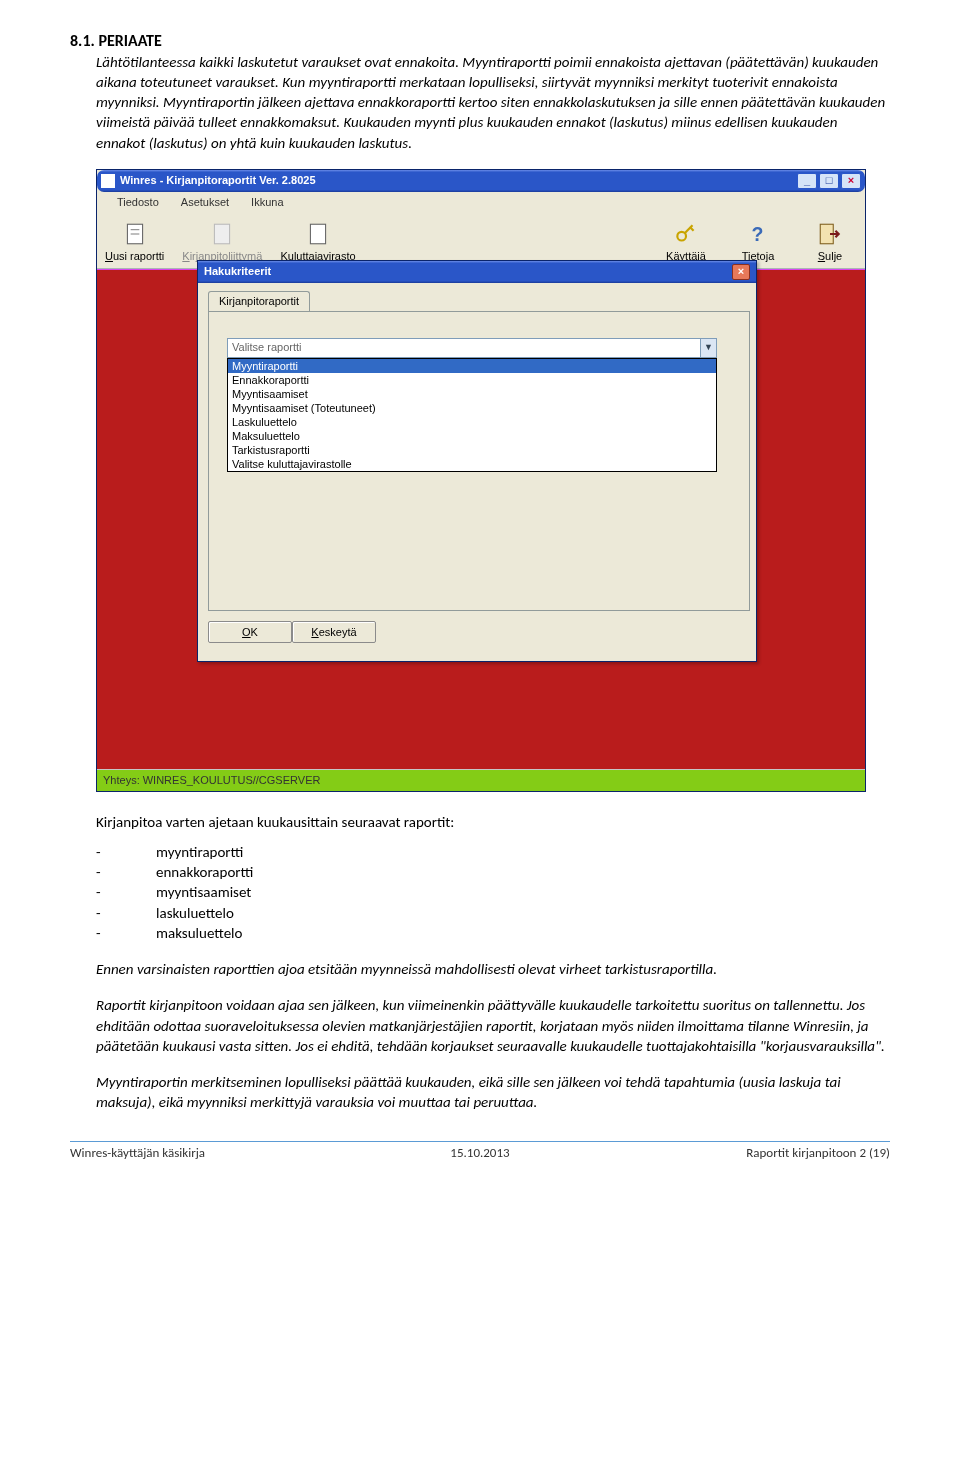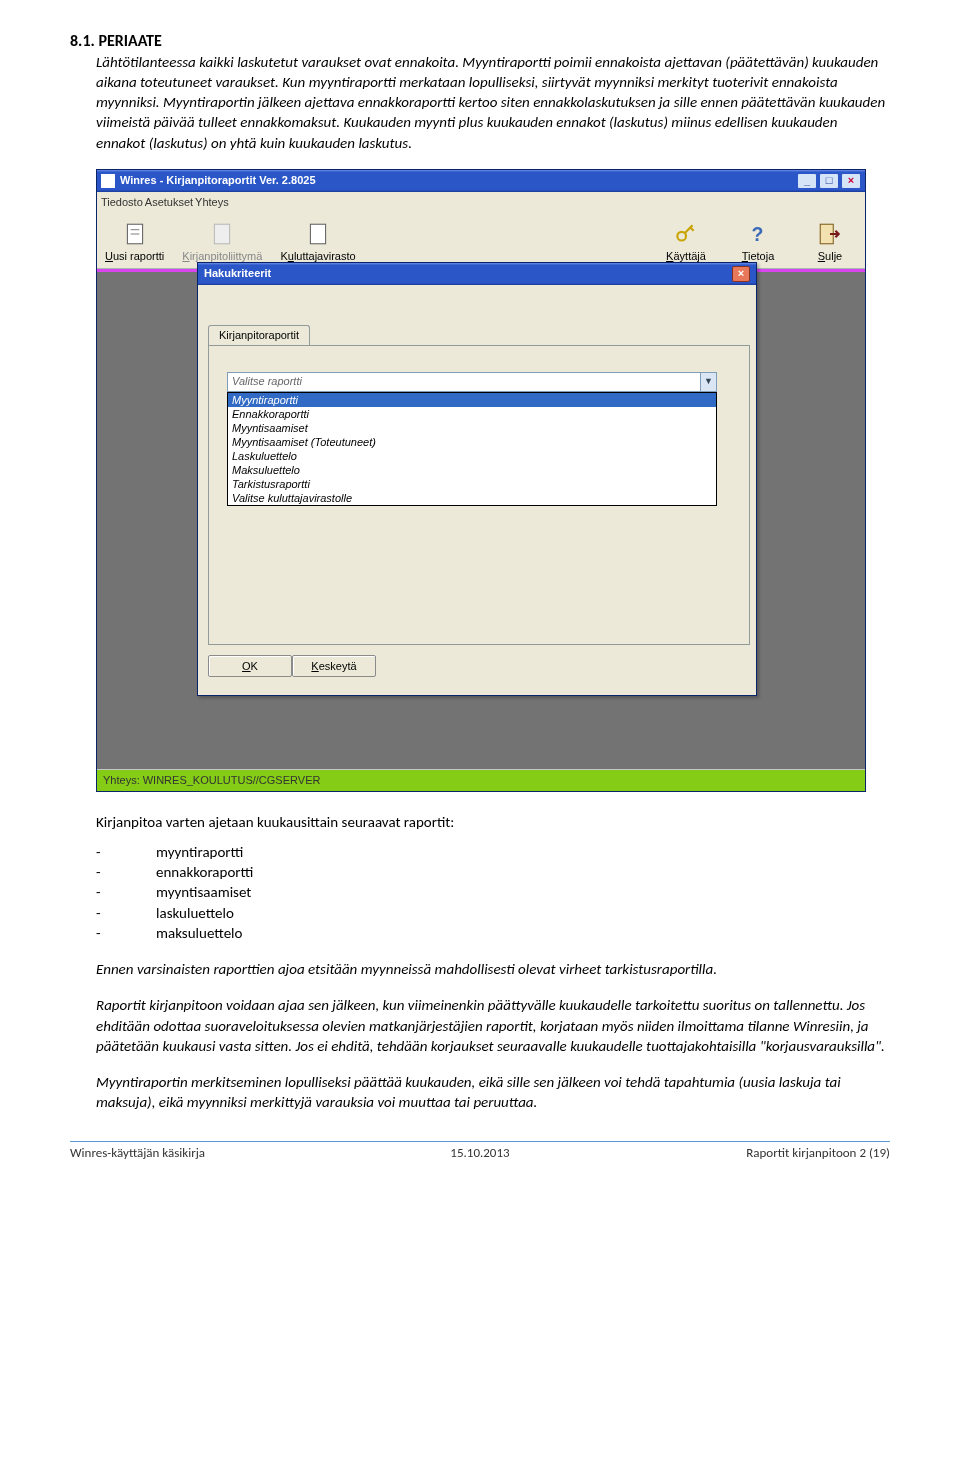--- a/index.html
+++ b/index.html
@@ -33,20 +33,21 @@
     font-size: 11px;
   }
   .app-titlebar {
     background: linear-gradient(#6a8ce8, #2a56c8 10%, #2a56c8 90%, #1a3a98);
     color: #fff;
     height: 22px;
     display: flex;
     align-items: center;
     padding: 0 4px;
     font-weight: bold;
+    border-radius: 7px;
   }
   .app-title-icon {
     width: 14px; height: 14px;
     background: #fff;
     margin-right: 5px;
     display: inline-block;
   }
   .app-titlebar .spacer { flex: 1; }
   .win-ctrl {
     width: 20px; height: 16px;
@@ -54,24 +55,24 @@
     border: 1px solid #2a56c8;
     margin-left: 2px;
     display: flex; align-items: center; justify-content: center;
     color: #1a3a98;
     font-size: 11px;
     border-radius: 2px;
   }
   .win-ctrl.close { color: #c03; }
   .menubar {
     background: #ece9d8;
-    padding: 3px 4px;
+    padding: 3px 20px;
     color: #333;
     display: flex;
-    gap: 2px;
+    gap: 22px;
     font-size: 11px;
     align-items: center;
   }
   .toolbar {
     background: #ece9d8;
     border-bottom: 1px solid #abb5b3;
     height: 56px;
     display: flex;
     align-items: flex-end;
     padding: 2px 8px 4px 8px;
@@ -85,22 +86,22 @@
     min-width: 54px;
     color: #000;
   }
   .tb-item.disabled { color: #888; }
   .tb-icon { width: 26px; height: 26px; margin-bottom: 2px; }
   .tb-spacer { flex: 1; }
   .tb-label .ul { text-decoration: underline; }
   .app-body {
     position: relative;
     height: 500px;
-    background: #737373;
-    border-top: 3px solid #d946ef;
+    background: #b91c1c;
+    border-top: 1px solid #d946ef;
   }
   .statusbar {
     background: #84cc16;
     border-top: 1px solid #c6c6c6;
     padding: 3px 6px;
     font-size: 11px;
     color: #333;
   }
   
   .dialog {
@@ -125,39 +126,37 @@
     width: 18px; height: 16px;
     background: #e7795a;
     border: 1px solid #8a3020;
     border-radius: 2px;
     display: flex; align-items: center; justify-content: center;
     color: #fff;
     font-size: 11px;
   }
   .dlg-body {
     padding: 8px 6px 6px 10px;
-    margin-top: 32px;
   }
   .tab-header {
     display: flex;
   }
   .tab {
     background: #ece9d8;
     border: 1px solid #919b9a;
     border-bottom: none;
     padding: 2px 10px;
     font-size: 11px;
     border-radius: 3px 3px 0 0;
   }
   .tab-panel {
     border: 1px solid #919b9a;
     background: #ece9d8;
     padding: 26px 18px 50px 18px;
     height: 300px;
-    font-style: italic;
   }
   .combo {
     display: flex;
     height: 20px;
     width: 490px;
     border: 1px solid #7f9db9;
     background: #fff;
     color: #666;
     padding-left: 4px;
     align-items: center;
@@ -236,21 +235,21 @@
       <span class="app-title-icon"></span>
       <span>Winres - Kirjanpitoraportit Ver. 2.8025</span>
       <span class="spacer"></span>
       <span class="win-ctrl">_</span>
       <span class="win-ctrl">□</span>
       <span class="win-ctrl close">×</span>
     </div>
     <div class="menubar">
       <span>Tiedosto</span>
       <span>Asetukset</span>
-      <span>Yhteys</span>
+      <span>Ikkuna</span>
     </div>
     <div class="toolbar">
       <div class="tb-item">
         <svg class="tb-icon" viewBox="0 0 24 24">
             <rect x="5" y="3" width="14" height="18" fill="#fff" stroke="#666"></rect>
             <line x1="8" y1="8" x2="16" y2="8" stroke="#888"></line>
             <line x1="8" y1="12" x2="16" y2="12" stroke="#888"></line>
           </svg>
         <span class="tb-label"><span class="ul">U</span>usi raportti</span>
       </div>

